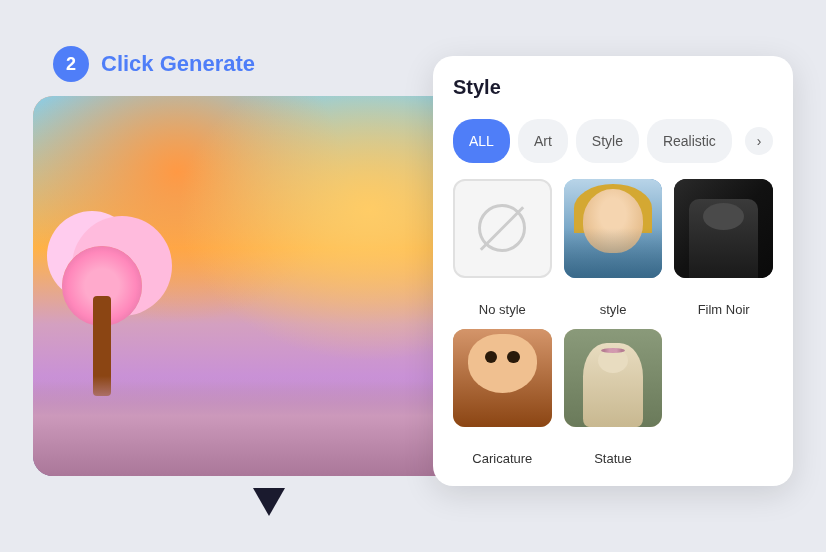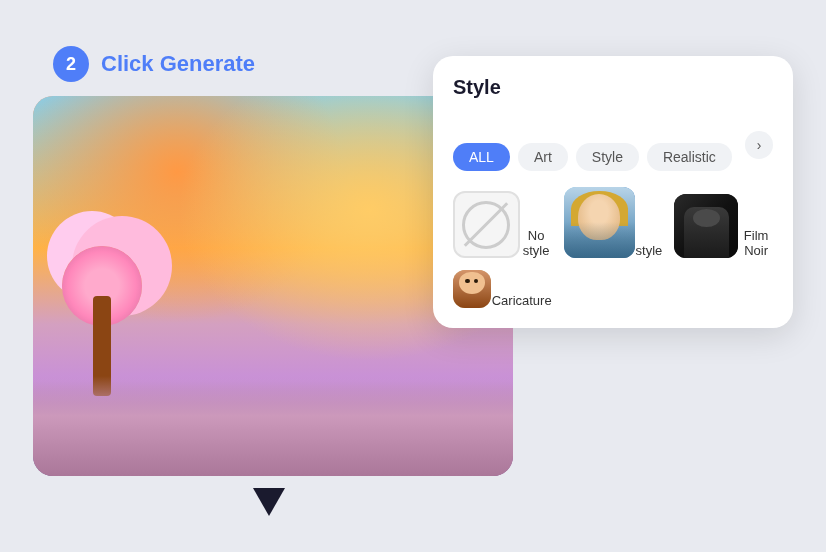--- a/index.html
+++ b/index.html
@@ -159,28 +159,27 @@
 
     
     .filter-tabs {
       display: flex;
       gap: 8px;
       align-items: center;
       margin-bottom: 16px;
     }
 
     .filter-tab {
-      padding: 6px 16px;
+      padding: 14px 16px;
       border-radius: 20px;
       font-size: 14px;
       font-weight: 500;
       cursor: pointer;
       border: none;
       background: transparent;
-      margin-top: 24px;
     }
 
     .filter-tab.active {
       background: #4f7ef8;
       color: white;
     }
 
     .filter-tab.inactive {
       background: #f0f2f5;
       color: #555;
@@ -204,23 +203,23 @@
 
     
     .style-grid {
       display: grid;
       grid-template-columns: repeat(3, 1fr);
       gap: 12px;
     }
 
     .style-item {
       display: flex;
-      flex-direction: row;
-      align-items: flex-end;
-      gap: 1px;
+      flex-direction: column;
+      align-items: center;
+      gap: 24px;
       cursor: pointer;
     }
 
     .style-thumb {
       width: 100%;
       aspect-ratio: 1;
       border-radius: 12px;
       overflow: hidden;
       display: flex;
       align-items: center;
@@ -523,18 +522,30 @@
                 <div class="caricature-eyes">
                   <div class="eye"></div>
                   <div class="eye"></div>
                 </div>
               </div>
             </div>
           </div>
           <span class="style-label">Caricature</span>
         </div>
 
+        <div class="style-item">
+          <div class="style-thumb statue">
+            <div class="statue-img">
+              <div class="statue-figure">
+                <div class="statue-head">
+                  <div class="statue-flowers"></div>
+                </div>
+              </div>
+            </div>
+          </div>
+          <span class="style-label">Statue</span>
+        </div>
 
       </div>
     </div>
 
   </div>
 </div>
 
 </body></html>

